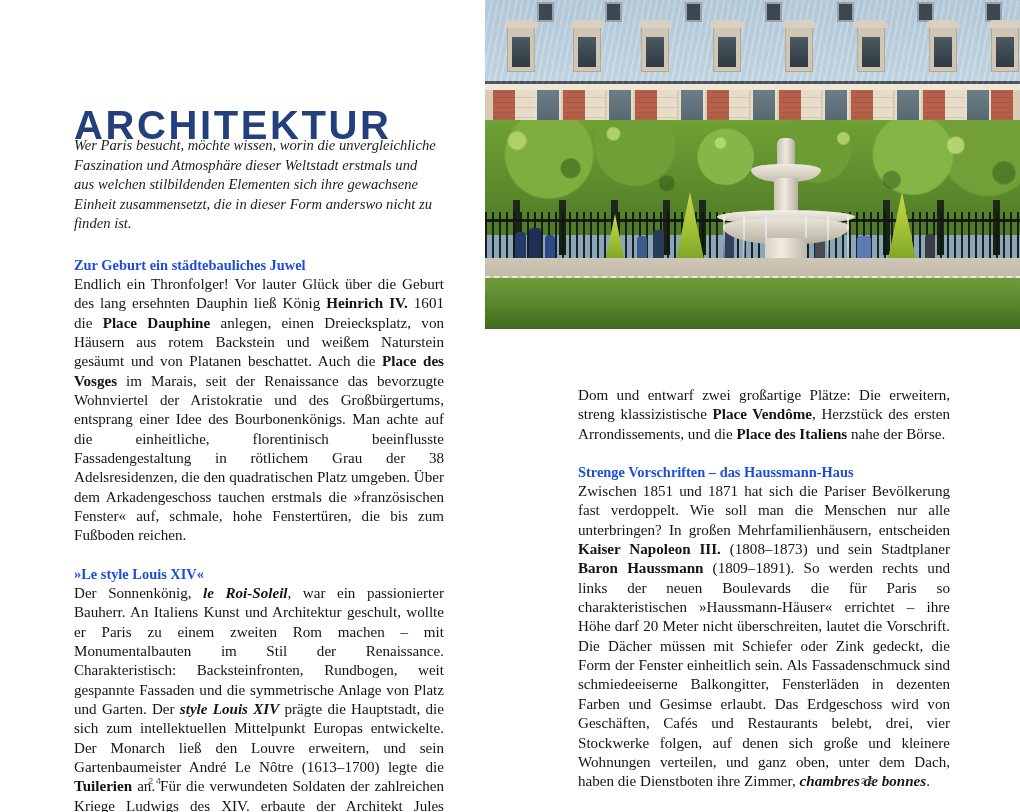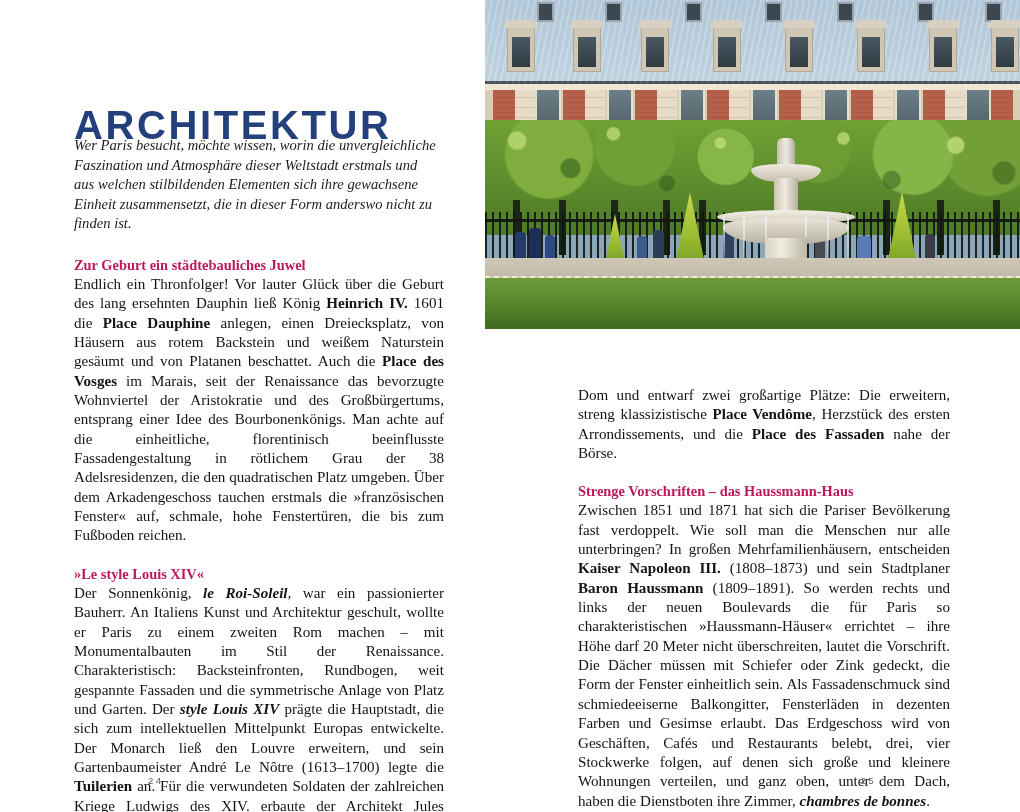--- a/index.html
+++ b/index.html
@@ -61,21 +61,21 @@
     left: 0; top: 386px;
     width: 372px;
   }
 
   
   .subhead {
     font-family: "Liberation Serif", serif;
     font-weight: 700;
     font-size: 14.4px;
     line-height: 18px;
-    color: #be185d;
+    color: #1d4ed8;
     margin: 0 0 1px 0;
   }
   p.body {
     margin: 0;
     font-family: "Liberation Serif", serif;
     font-size: 15.1px;
     line-height: 19.35px;
     text-align: justify;
     text-justify: inter-word;
     hyphens: manual;
@@ -451,21 +451,21 @@
       </div>
     </div>
 
     <div class="folio folio-left">24</div>
   </div>
 
   <div class="page-right">
 
     <div class="col-right-body">
       <div>
-        <p class="body"><span>Dom und entwarf zwei großartige Plätze: Die erweitern, streng klassizistische </span><b>Place Vendôme</b><span>, Herzstück des ersten Arrondissements, und die </span><b>Place des Fassaden</b><span> nahe der Börse.</span></p>
+        <p class="body"><span>Dom und entwarf zwei großartige Plätze: Die erweitern, streng klassizistische </span><b>Place Vendôme</b><span>, Herzstück des ersten Arrondissements, und die </span><b>Place des Italiens</b><span> nahe der Börse.</span></p>
       </div>
       <div class="gap"></div>
       <div>
         <div class="subhead">Strenge Vorschriften – das Haussmann-Haus</div>
         <p class="body"><span>Zwischen 1851 und 1871 hat sich die Pariser Bevölkerung fast verdoppelt. Wie soll man die Menschen nur alle unterbringen? In großen Mehrfamilienhäusern, entscheiden </span><b>Kaiser Napoleon III.</b><span> (1808–1873) und sein Stadtplaner </span><b>Baron Haussmann</b><span> (1809–1891). So werden rechts und links der neuen Boulevards die für Paris so charakteristischen »Haussmann-Häuser« errichtet – ihre Höhe darf 20 Meter nicht überschreiten, lautet die Vorschrift. Die Dächer müssen mit Schiefer oder Zink gedeckt, die Form der Fenster einheitlich sein. Als Fassadenschmuck sind schmiedeeiserne Balkongitter, Fensterläden in dezenten Farben und Gesimse erlaubt. Das Erdgeschoss wird von Geschäften, Cafés und Restaurants belebt, drei, vier Stockwerke folgen, auf denen sich große und kleinere Wohnungen verteilen, und ganz oben, unter dem Dach, haben die Dienstboten ihre Zimmer, </span><i>chambres de bonnes</i><span>.</span></p>
       </div>
     </div>
 
     <div class="folio folio-right">25</div>
   </div>

